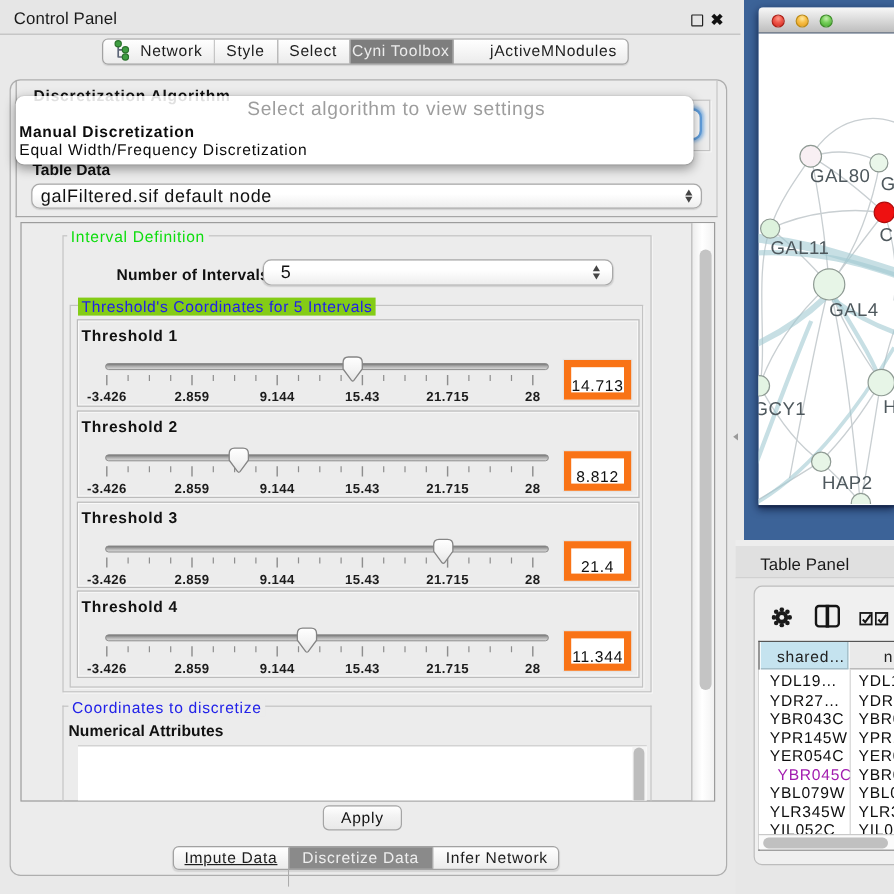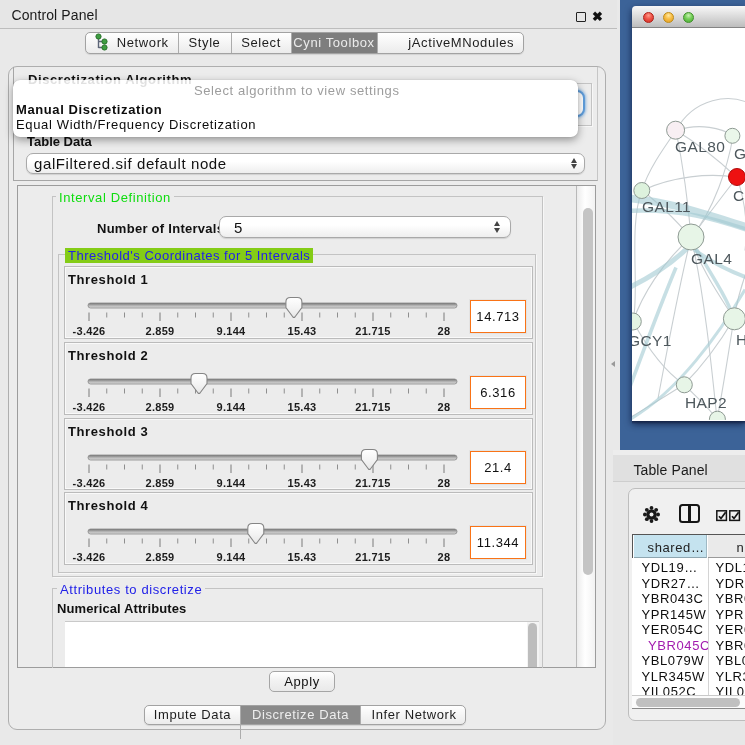--- a/index.html
+++ b/index.html
@@ -2,21 +2,21 @@
 <html><head><meta charset="utf-8">
 <style>
 * { margin:0; padding:0; box-sizing:border-box; }
 html,body { width:745px; height:745px; overflow:hidden; }
 body { font-family:"Liberation Sans", sans-serif; background:#e9e9e9; position:relative;
        letter-spacing:0.6px; -webkit-font-smoothing:antialiased; }
 .abs { position:absolute; }
 .b13 { font-size:13px; font-weight:bold; color:#111; }
 .tpanel { border:1px solid #bbb; box-shadow:1px 1px 0 #f9f9f9 inset, -1px -1px 0 #f9f9f9 inset; }
 .gbox { border:1px solid #c3c3c3; box-shadow:1px 1px 0 #f7f7f7; }
-.vbox { background:#fff; border:1px solid #f97316; box-shadow:0 0 0 1px #e3e3e3; font-size:13px; text-align:center; color:#111; }
+.vbox { background:#fff; border:6px solid #f97316; box-shadow:0 0 0 1px #e3e3e3; font-size:13px; text-align:center; color:#111; }
 .segc { background:linear-gradient(#ffffff,#ebebeb); border:1px solid #a2a2a2; border-radius:5px; box-shadow:0 1px 1px rgba(0,0,0,0.10); }
 .seg { position:absolute; top:0; text-align:center; color:#1d1d1d; font-size:13px; }
 .seg.sel { background:#7e7e7e; color:#ececec; }
 .seg.sel2 { background:#8a8a8a; color:#eeeeee; }
 .combo { background:linear-gradient(#ffffff 40%,#eeeeee);border:1px solid #a9a9a9; border-radius:7px; font-size:15px; color:#111; box-shadow:0 1px 1px rgba(0,0,0,0.12); }
 .uarr { position:absolute; width:0; height:0; border:3.6px solid transparent; border-bottom:5px solid #444; border-top:none; }
 .darr { position:absolute; width:0; height:0; border:3.6px solid transparent; border-top:5px solid #444; border-bottom:none; }
 </style></head>
 <body>
 <svg width="0" height="0" style="position:absolute">
@@ -127,21 +127,21 @@
     <line x1="426.25" y1="388.5" x2="426.25" y2="393.5" stroke="#8e8e8e" stroke-width="1"></line>
     <line x1="444.00" y1="388.5" x2="444.00" y2="397.0" stroke="#8e8e8e" stroke-width="1.2"></line>
     <text x="89.0" y="410.5" text-anchor="middle" font-size="11" font-weight="bold" letter-spacing="0.3" fill="#1c1c1c">-3.426</text>
     <text x="160.0" y="410.5" text-anchor="middle" font-size="11" font-weight="bold" letter-spacing="0.3" fill="#1c1c1c">2.859</text>
     <text x="231.0" y="410.5" text-anchor="middle" font-size="11" font-weight="bold" letter-spacing="0.3" fill="#1c1c1c">9.144</text>
     <text x="302.0" y="410.5" text-anchor="middle" font-size="11" font-weight="bold" letter-spacing="0.3" fill="#1c1c1c">15.43</text>
     <text x="373.0" y="410.5" text-anchor="middle" font-size="11" font-weight="bold" letter-spacing="0.3" fill="#1c1c1c">21.715</text>
     <text x="444.0" y="410.5" text-anchor="middle" font-size="11" font-weight="bold" letter-spacing="0.3" fill="#1c1c1c">28</text>
     <path d="M 191.0 383.5 L 191.0 378.0 Q 191.0 373.5 195.5 373.5 L 202.5 373.5 Q 207.0 373.5 207.0 378.0 L 207.0 383.5 L 200.0 393.0 Q 199.0 394.0 198.0 393.0 Z" fill="url(#thumbg)" stroke="#858585" stroke-width="1.1"></path>
   </svg>
-<div class="abs vbox" style="left:470px;top:375.5px;width:56px;height:33px;line-height:32px">6.316</div>
+<div class="abs vbox" style="left:470px;top:375.5px;width:56px;height:33px;line-height:32px">8.812</div>
 
 <div class="abs tpanel" style="left:63.5px;top:417.5px;width:469.5px;height:72.5px"></div>
 <div class="abs b13" style="left:68px;top:423.5px">Threshold 3</div>
 <svg class="abs" style="left:64px;top:417.5px" width="400" height="72.5" viewBox="64 417.5 400 72.5" font-family="Liberation Sans, sans-serif">
     <rect x="88" y="454.5" width="369" height="5" rx="2.5" fill="url(#trackg)" stroke="#8a8a8a" stroke-width="0.8"></rect>
     <line x1="89.00" y1="464.0" x2="89.00" y2="472.5" stroke="#8e8e8e" stroke-width="1.2"></line>
     <line x1="106.75" y1="464.0" x2="106.75" y2="469.0" stroke="#8e8e8e" stroke-width="1"></line>
     <line x1="124.50" y1="464.0" x2="124.50" y2="469.0" stroke="#8e8e8e" stroke-width="1"></line>
     <line x1="142.25" y1="464.0" x2="142.25" y2="469.0" stroke="#8e8e8e" stroke-width="1"></line>
     <line x1="160.00" y1="464.0" x2="160.00" y2="472.5" stroke="#8e8e8e" stroke-width="1.2"></line>
@@ -200,37 +200,37 @@
     <text x="160.0" y="560.5" text-anchor="middle" font-size="11" font-weight="bold" letter-spacing="0.3" fill="#1c1c1c">2.859</text>
     <text x="231.0" y="560.5" text-anchor="middle" font-size="11" font-weight="bold" letter-spacing="0.3" fill="#1c1c1c">9.144</text>
     <text x="302.0" y="560.5" text-anchor="middle" font-size="11" font-weight="bold" letter-spacing="0.3" fill="#1c1c1c">15.43</text>
     <text x="373.0" y="560.5" text-anchor="middle" font-size="11" font-weight="bold" letter-spacing="0.3" fill="#1c1c1c">21.715</text>
     <text x="444.0" y="560.5" text-anchor="middle" font-size="11" font-weight="bold" letter-spacing="0.3" fill="#1c1c1c">28</text>
     <path d="M 247.8 533.5 L 247.8 528.0 Q 247.8 523.5 252.3 523.5 L 259.3 523.5 Q 263.8 523.5 263.8 528.0 L 263.8 533.5 L 256.8 543.0 Q 255.8 544.0 254.8 543.0 Z" fill="url(#thumbg)" stroke="#858585" stroke-width="1.1"></path>
   </svg>
 <div class="abs vbox" style="left:470px;top:525.5px;width:56px;height:33px;line-height:32px">11.344</div>
 
 <div class="abs gbox" style="left:52px;top:588px;width:490.5px;height:80px;border-bottom:none;box-shadow:none"></div>
-<div class="abs" style="left:57px;top:581.5px;background:#ececec;padding:0 3px;font-size:13px;color:#2121e8">Attributes to discretize</div>
+<div class="abs" style="left:57px;top:581.5px;background:#ececec;padding:0 3px;font-size:13px;color:#2121e8">Coordinates to discretize</div>
 <div class="abs b13" style="left:57px;top:600.5px;letter-spacing:0.1px">Numerical Attributes</div>
 <div class="abs" style="left:65px;top:620.5px;width:473.5px;height:46.5px;background:#fff;border-top:1px solid #c9c9c9;overflow:hidden">
     <div style="position:absolute;right:0;top:0;width:12px;height:60px;background:#f4f4f4"></div>
     <div style="position:absolute;right:1.5px;top:1px;width:9px;height:70px;background:#bdbdbd;border-radius:4.5px"></div>
   </div>
 <div class="abs" style="left:269px;top:671px;width:66px;height:20.5px;background:linear-gradient(#ffffff,#f2f2f2 45%,#e9e9e9);border:1px solid #a5a5a5;border-radius:5px;text-align:center;line-height:19px;font-size:13px;color:#111">Apply</div>
 <div class="abs segc" style="left:144px;top:704.5px;width:322px;height:20.5px">
-    <div class="seg" style="left:0px;width:96px;height:33px;line-height:18.5px;border-top-left-radius:5px;border-bottom-left-radius:5px;border-right:1px solid #acacac;">Impute Data</div>
+    <div class="seg" style="left:0px;width:96px;height:33px;line-height:18.5px;border-top-left-radius:5px;border-bottom-left-radius:5px;border-right:1px solid #acacac;text-decoration:underline;">Impute Data</div>
     <div class="seg sel2" style="left:96px;width:120px;height:18.5px;line-height:18.5px;border-right:1px solid #acacac;">Discretize Data</div>
     <div class="seg" style="left:216px;width:106px;height:18.5px;line-height:18.5px;border-top-right-radius:5px;border-bottom-right-radius:5px;">Infer Network</div>
   </div>
 <div class="abs" style="left:13px;top:80px;width:565px;height:56.5px;background:#ffffff;border-radius:7px;box-shadow:0 3px 9px rgba(0,0,0,0.38),0 0 1px rgba(0,0,0,0.2)"></div>
 <div class="abs" style="left:13px;top:80px;width:565px;height:22px;overflow:hidden">
     <div style="position:absolute;left:12px;top:-8px;font-size:13px;font-weight:bold;color:rgba(50,50,50,0.15);padding:0 3px;letter-spacing:0.6px">Discretization Algorithm</div>
   </div>
-<div class="abs" style="left:194px;top:82.5px;font-size:13px;color:#9d9d9d">Select algorithm to view settings</div>
+<div class="abs" style="left:206px;top:82.5px;font-size:16px;color:#9d9d9d">Select algorithm to view settings</div>
 <div class="abs" style="left:16px;top:101.5px;font-size:13px;font-weight:bold;color:#0c0c0c">Manual Discretization</div>
 <div class="abs" style="left:16px;top:116.5px;font-size:13px;color:#0c0c0c;letter-spacing:0.65px">Equal Width/Frequency Discretization</div>
 <div class="abs" style="left:610.5px;top:361px;width:0;height:0;border:3.5px solid transparent;border-right:4.5px solid #9a9a9a;border-left:none"></div>
 <div class="abs" style="left:619.5px;top:0;width:125.5px;height:450px;background:#3c6398"></div>
 <div class="abs" style="left:632px;top:6px;width:113px;height:414.5px;border-radius:4px 0 0 0;overflow:hidden;box-shadow:0 3px 7px rgba(5,15,45,0.75)">
     <div style="position:absolute;left:0;top:0;width:100%;height:21.5px;background:linear-gradient(#f8f8f8,#bdbdbd);border-bottom:1px solid #848484"></div>
     <div style="position:absolute;left:10.5px;top:5.5px;width:11.5px;height:11.5px;border-radius:50%;background:radial-gradient(circle at 50% 28%, #ff9a8a 0%, #ee5448 45%, #d32b20 100%);border:0.5px solid #ad2018"></div>
     <div style="position:absolute;left:30.5px;top:5.5px;width:11.5px;height:11.5px;border-radius:50%;background:radial-gradient(circle at 50% 28%, #ffe9a0 0%, #f7bd45 45%, #e39c1d 100%);border:0.5px solid #bd8b16"></div>
     <div style="position:absolute;left:50.5px;top:5.5px;width:11.5px;height:11.5px;border-radius:50%;background:radial-gradient(circle at 50% 28%, #c7f0b0 0%, #74ce58 45%, #47a930 100%);border:0.5px solid #3f8f2a"></div>
     <div style="position:absolute;left:0;top:21.5px;width:100%;height:393px;background:#fff"></div>

